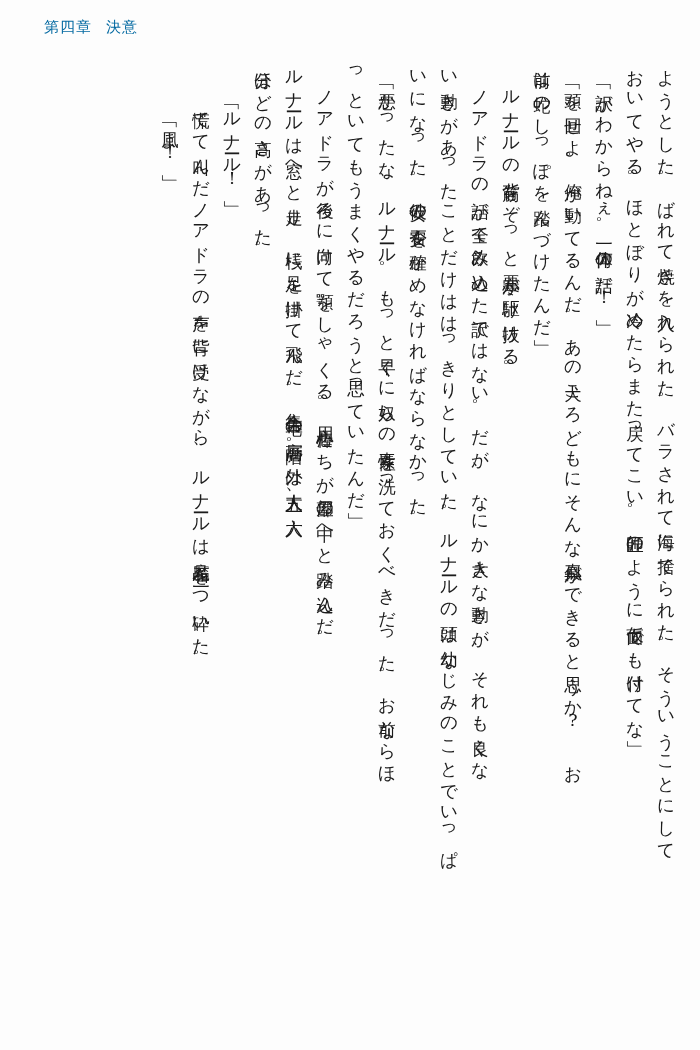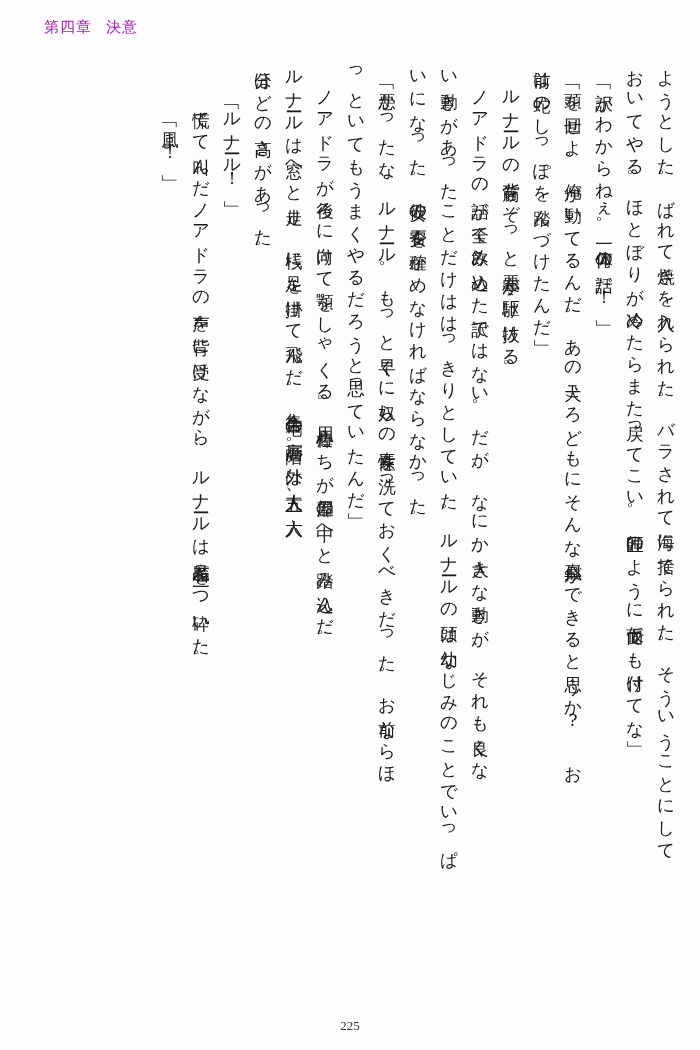--- a/index.html
+++ b/index.html
@@ -22,21 +22,21 @@
     background: #fdfdfd;
   }
 
   
   .page-header {
     position: absolute;
     top: 18px;
     left: 44px;
     font-size: 15px;
     letter-spacing: 1px;
-    color: #a21caf;
+    color: #0369a1;
     white-space: nowrap;
   }
   .page-header .chapter-no {
     margin-right: 14px;
   }
 
   
   .body-area {
     position: absolute;
     top: 58px;
@@ -100,15 +100,14 @@
       <div class="vline indent-1">「悪かったな、ルナール。もっと早くに奴らの素性を洗っておくべきだった。お前ならほ</div>
       <div class="vline">っといてもうまくやるだろうと思っていたんだ」</div>
       <div class="vline indent-1">ノアドラが後ろに向けて顎をしゃくる。用心棒たちが部屋の中へと踏み込んだ。</div>
       <div class="vline">ルナールは窓へと走り、桟に足を掛けて飛んだ。集合住宅の高層階。外は大人五、六人</div>
       <div class="vline">分ほどの高さがあった。</div>
       <div class="vline indent-2">「ルナール!」</div>
       <div class="vline indent-2">慌てて叫んだノアドラの声を背に受けながら、ルナールは魔晶石を一つ砕いた。</div>
       <div class="vline indent-3">「風よ!」</div>
     </div>
 
-  <div class="page-number">225</div>
 
 </div>
 
 </body></html>

